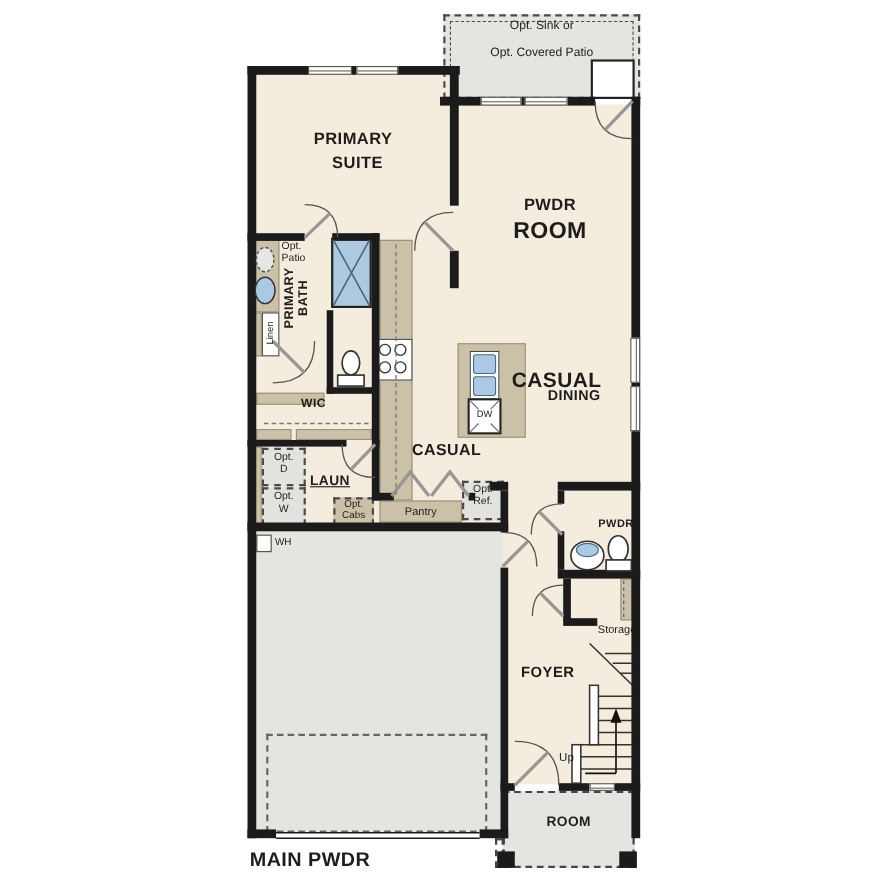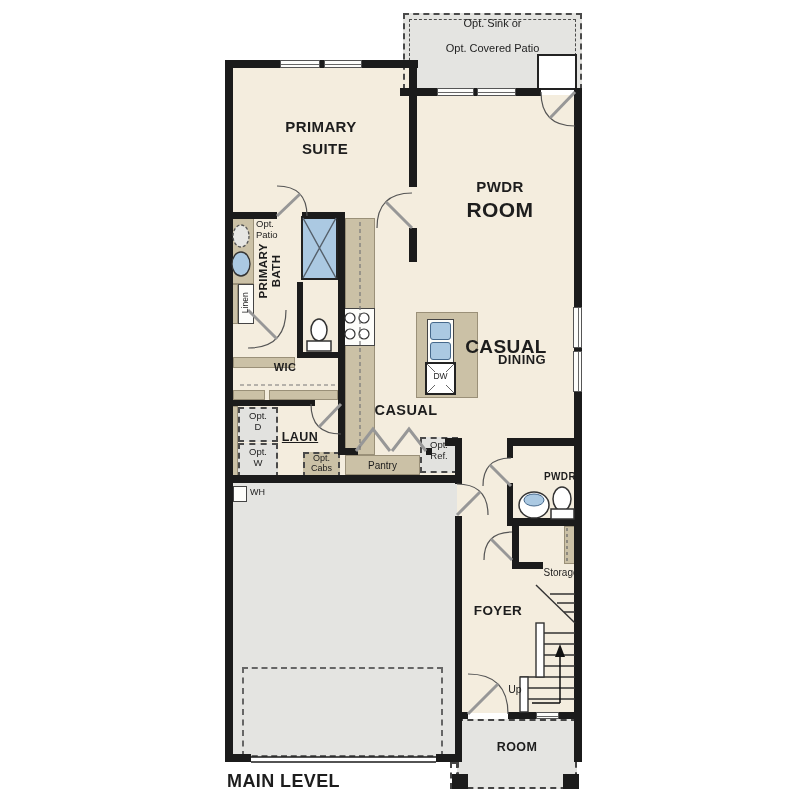--- a/index.html
+++ b/index.html
@@ -206,21 +206,21 @@
   </div>
 
   <div class="lbl b" style="left:257px;top:361px;width:56px;font-size:11px;">WIC</div>
   <div class="lbl b" style="left:271px;top:430px;width:58px;font-size:12.5px;text-decoration:underline;">LAUN</div>
   <div class="lbl b" style="left:530px;top:471px;width:60px;font-size:10px;">PWDR</div>
   <div class="lbl b" style="left:455px;top:603px;width:86px;font-size:13.5px;">FOYER</div>
 
 
   <div class="lbl b" style="left:467px;top:740px;width:100px;font-size:12.5px;">ROOM</div>
   <div class="lbl" style="left:537px;top:567px;width:48px;font-size:10px;">Storage</div>
-  <div class="lbl b left" style="left:227px;top:771px;font-size:18px;">MAIN LEVEL</div>
+  <div class="lbl b left" style="left:227px;top:771px;font-size:18px;">MAIN PWDR</div>
 
   <div class="lbl left" style="left:256px;top:219px;font-size:9.5px;">Opt.</div>
   <div class="lbl left" style="left:256px;top:230px;font-size:9.5px;">Patio</div>
 
   <div class="lbl vrot" style="left:229px;top:298px;width:34px;font-size:8.5px;">Linen</div>
 
   <div class="lbl" style="left:240px;top:411px;width:36px;font-size:9.5px;">Opt.</div>
   <div class="lbl" style="left:240px;top:422px;width:36px;font-size:9.5px;">D</div>
   <div class="lbl" style="left:240px;top:447px;width:36px;font-size:9.5px;">Opt.</div>
   <div class="lbl" style="left:240px;top:458px;width:36px;font-size:9.5px;">W</div>

